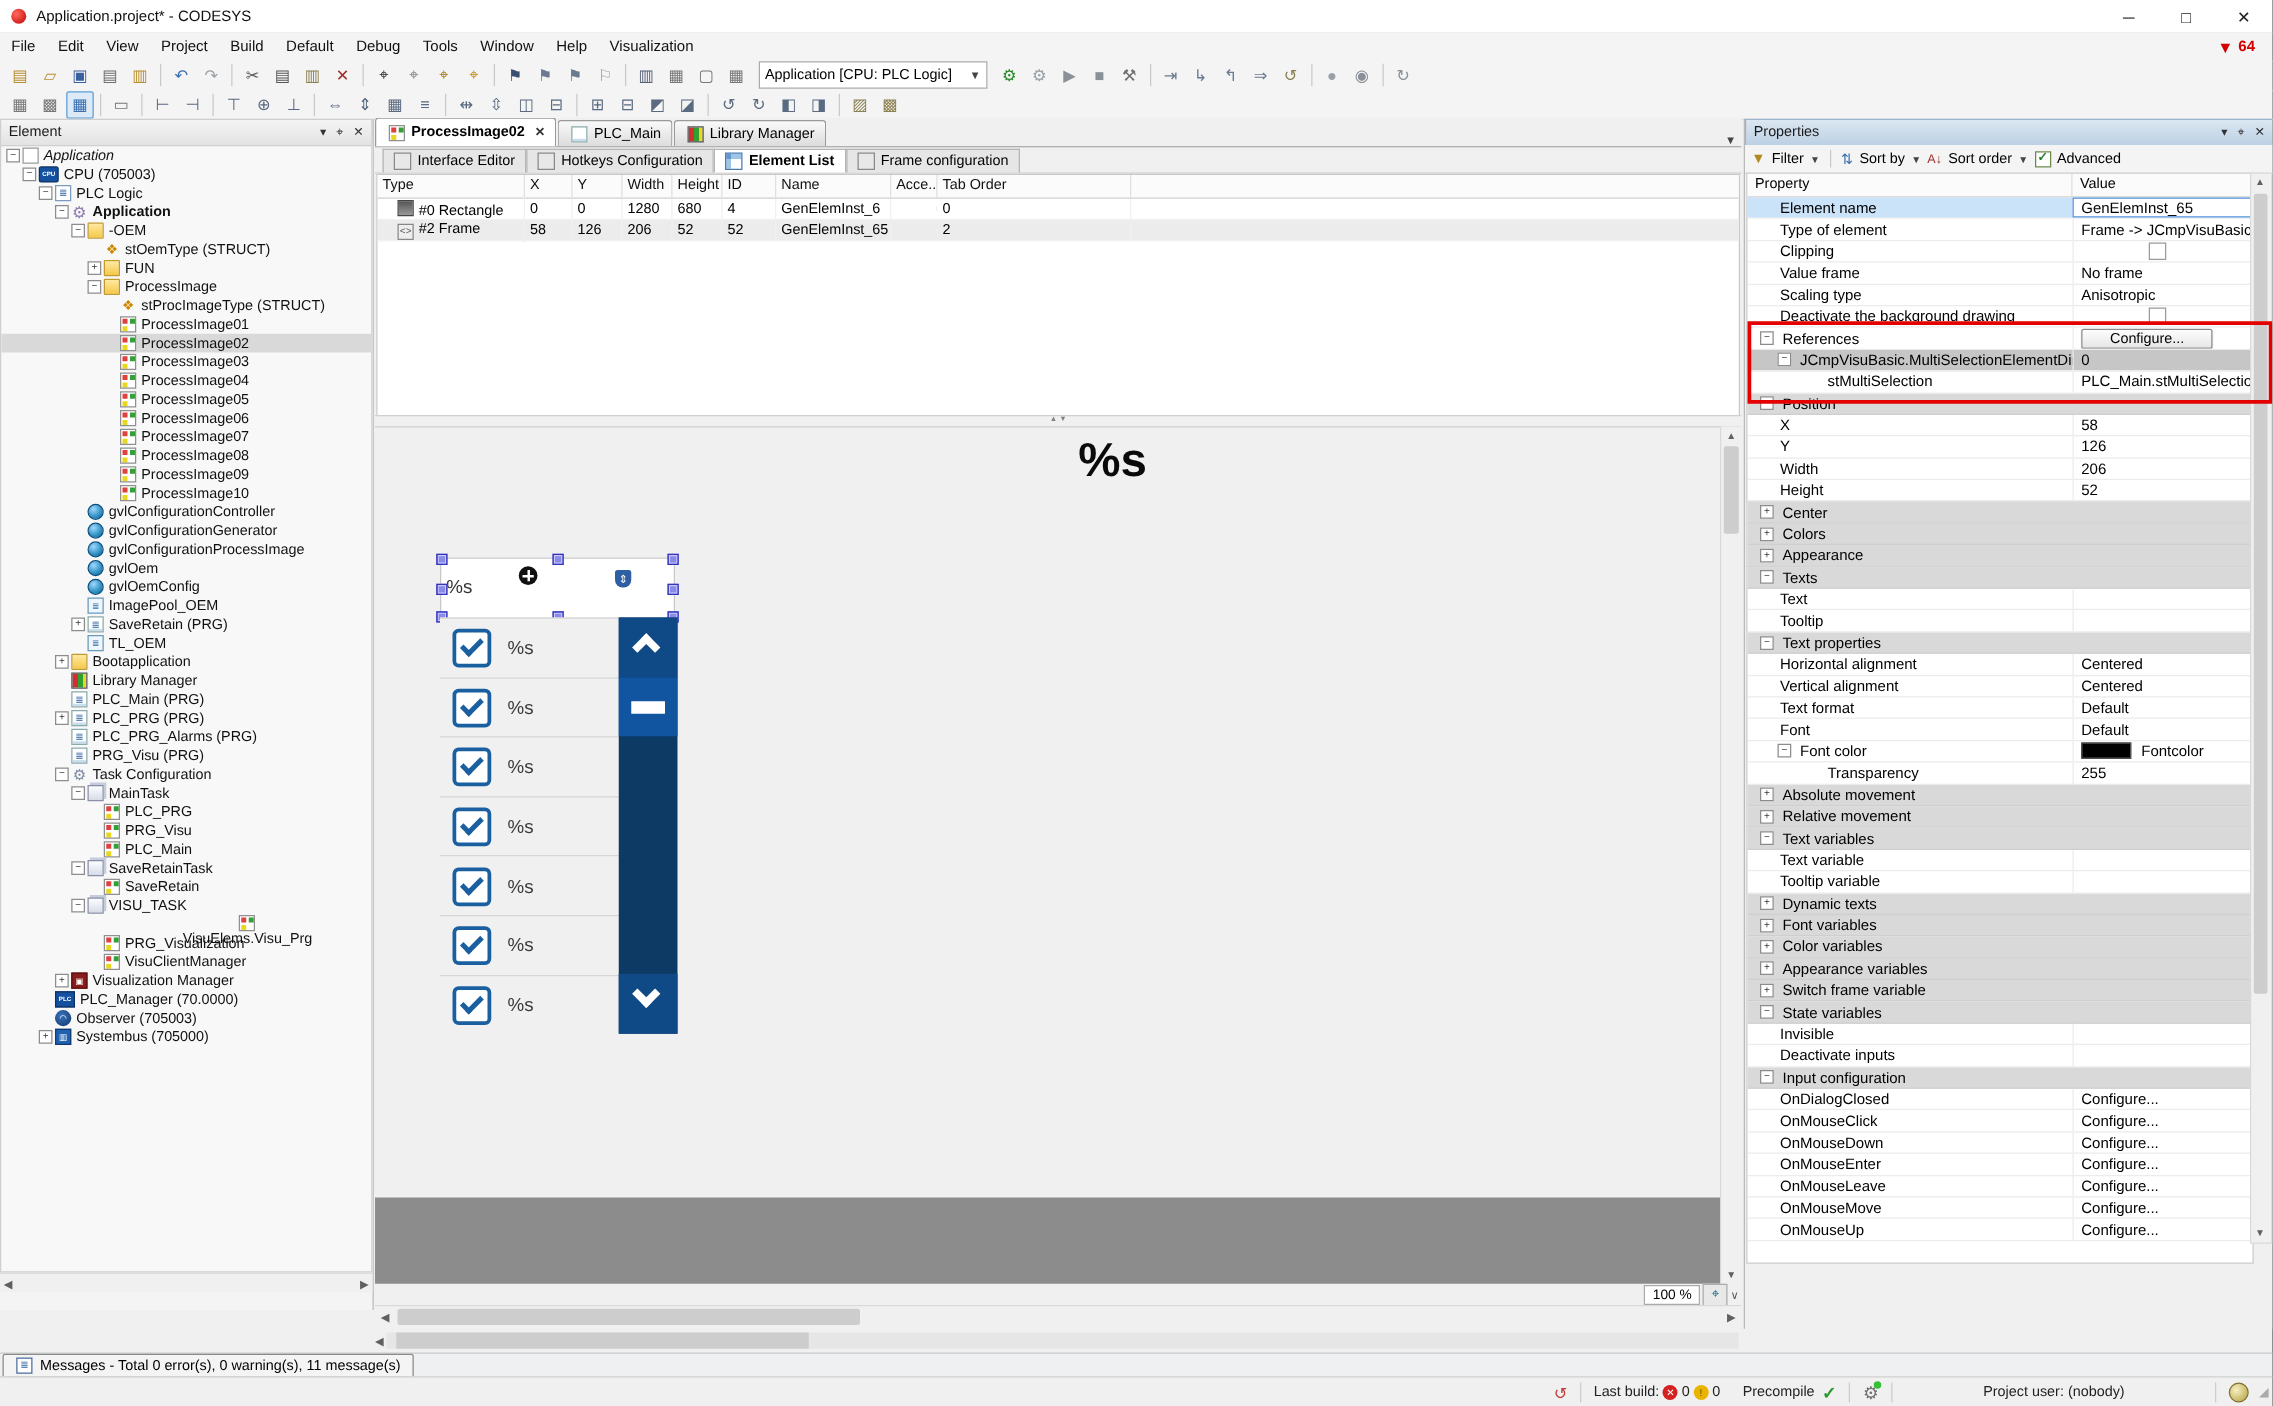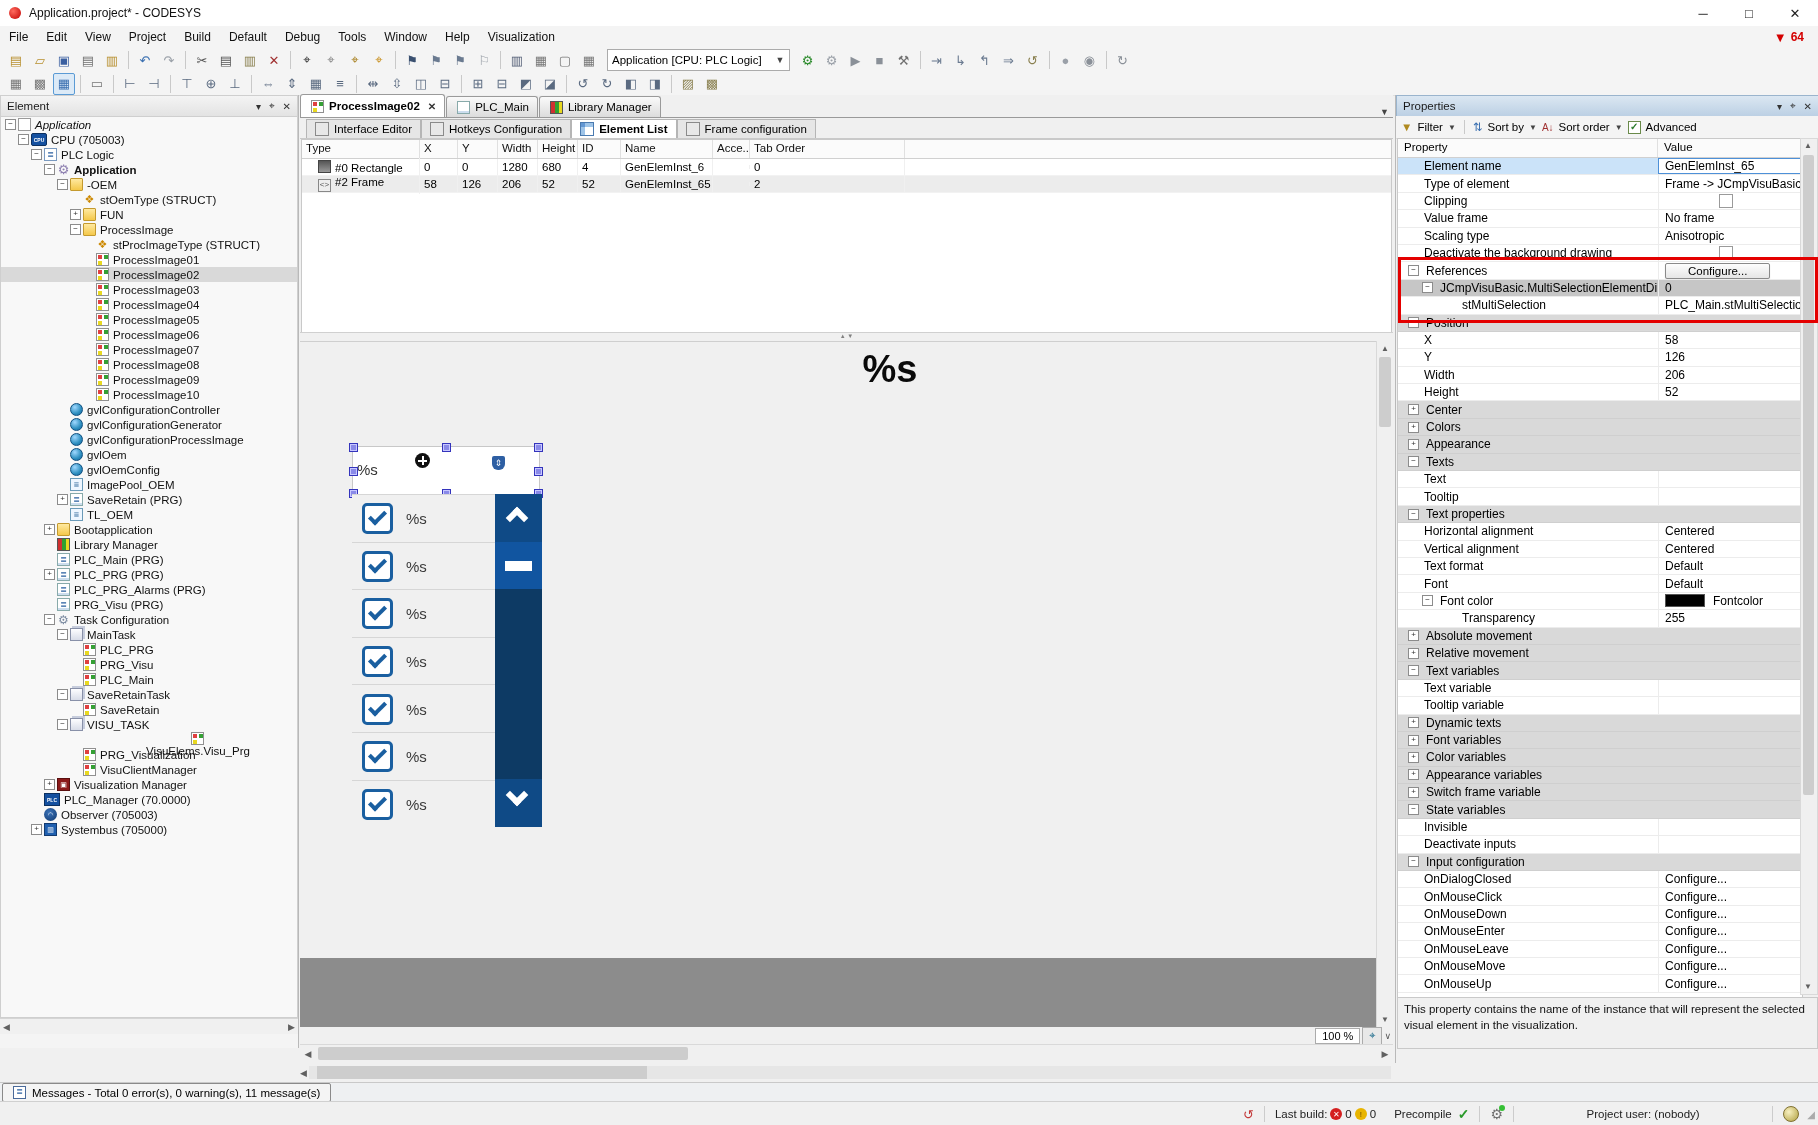--- a/index.html
+++ b/index.html
@@ -1111,21 +1111,20 @@
             </div>
           </div>
         </div>
     </div>
     <div id="props-vscroll">
       <div class="sb-arrow" style="top:0;">▲</div>
       <div id="pv-thumb"></div>
       <div class="sb-arrow" style="bottom:0;">▼</div>
     </div>
     <div id="red-box"></div>
-    <div id="props-desc">This property contains the name of the instance that will represent the selected visual element in the visualization.</div>
 
   </div>
 
   <div id="center-bottom-scroll" class="abs">
     <span>◀</span>
     <div class="track">
         <div class="thumb"></div>
       </div>
   </div>
 

